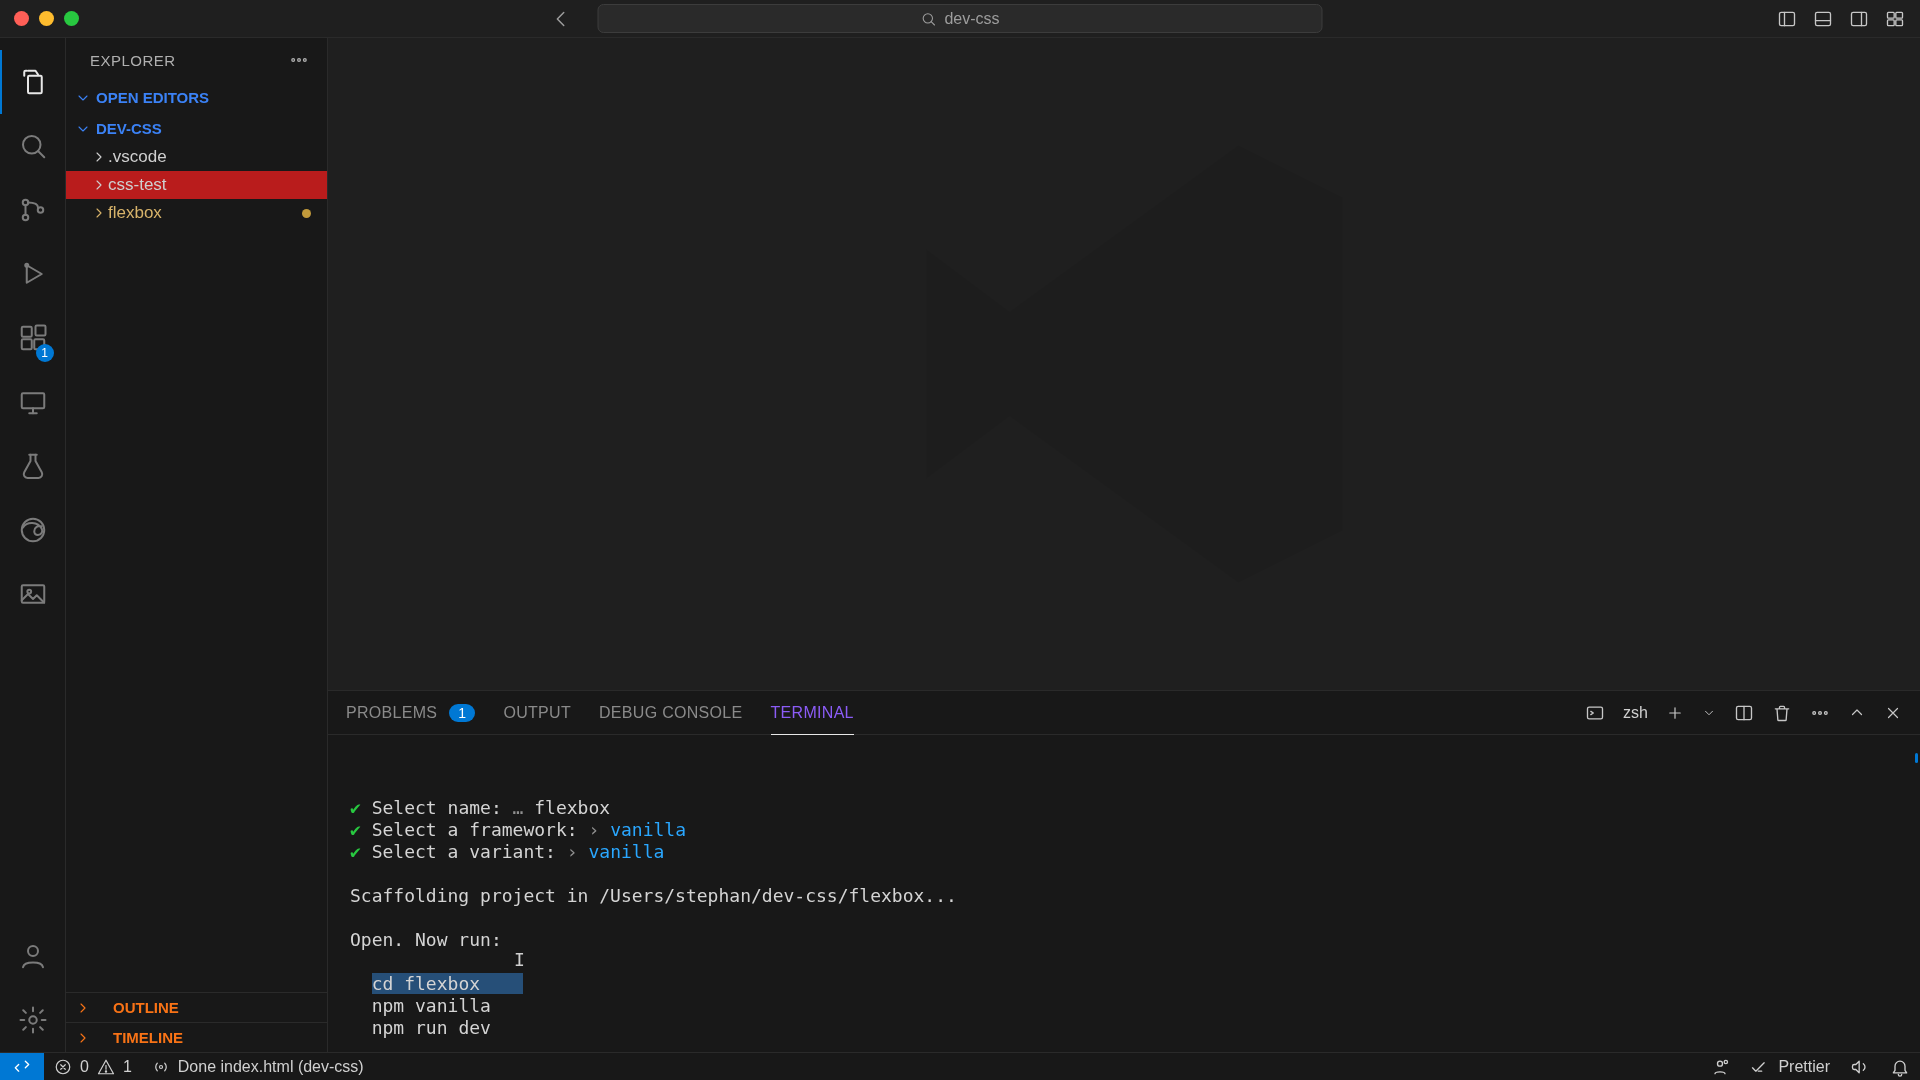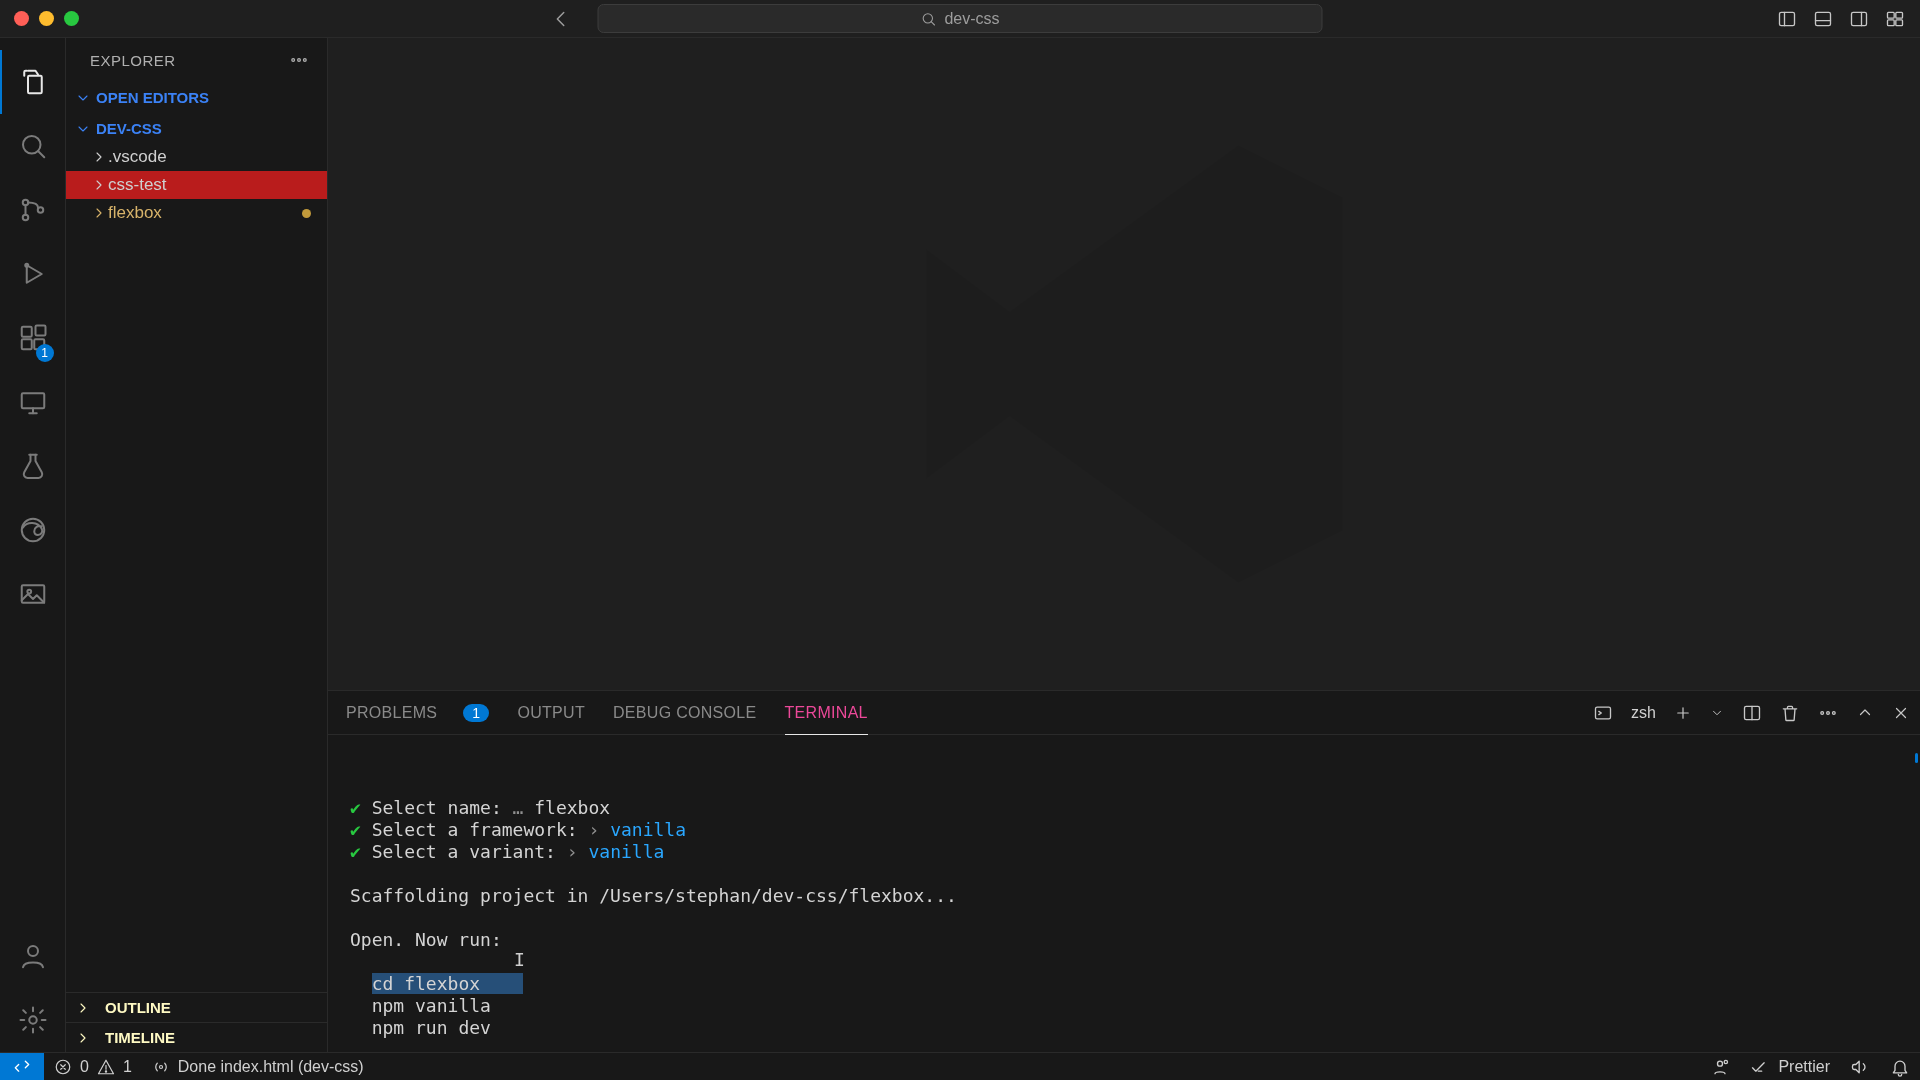--- a/index.html
+++ b/index.html
@@ -31,34 +31,34 @@
   .side-head { height: 44px; display: flex; align-items: center; justify-content: space-between; padding: 0 18px 0 24px; color: #b0b0b0; letter-spacing: .5px; font-size: 15px; gap: 42px; }
   .side-section { padding: 3px 0; }
   .sec-title { display: flex; align-items: center; gap: 4px; padding: 4px 8px; font-weight: 700; font-size: 15px; color: #3b82f6; cursor: pointer; }
   .chev { width: 18px; display:inline-flex; justify-content:center; }
   .tree { padding: 2px 0; }
   .tree-item { display: flex; align-items: center; padding: 4px 8px 4px 24px; color: #cfcfcf; cursor: pointer; position: relative; }
   .tree-item.selected { background: #b91c1c; }
   .tree-item.modified { color: #d7b36a; }
   .tree-item .moddot { position: absolute; right: 16px; width: 9px; height: 9px; border-radius: 50%; background: #c29a3b; }
   .side-spacer { flex: 1; }
-  .collapsed-sec { display: flex; align-items: center; gap: 13px; padding: 6px 8px; border-top: 1px solid #2a2a2a; font-weight: 700; font-size: 15px; color: #fef9c3; cursor: pointer; }
+  .collapsed-sec { display: flex; align-items: center; gap: 21px; padding: 6px 8px; border-top: 1px solid #2a2a2a; font-weight: 700; font-size: 15px; color: #f97316; cursor: pointer; }
   
   .main { flex: 1; display: flex; flex-direction: column; min-width: 0; background: #1f1f1f; }
   .editor { flex: 1; position: relative; background: #1f1f1f; overflow: hidden; }
   .watermark { position: absolute; inset: 0; display: flex; align-items: center; justify-content: center; }
   .watermark svg { opacity: .045; }
   
   .panel { height: 362px; background: #181818; border-top: 1px solid #2a2a2a; display: flex; flex-direction: column; }
   .panel-tabs { height: 44px; display: flex; align-items: center; padding: 0 18px; gap: 28px; border-bottom: 1px solid #2a2a2a; position: relative; }
-  .ptab { color: #8a8a8a; font-size: 16px; letter-spacing: .3px; cursor: pointer; display: flex; align-items: center; gap: 26px; height: 100%; }
-  .ptab.active { color: #ec4899; position: relative; }
+  .ptab { color: #8a8a8a; font-size: 16px; letter-spacing: .3px; cursor: pointer; display: flex; align-items: center; gap: 12px; height: 100%; }
+  .ptab.active { color: #8b5cf6; position: relative; }
   .ptab.active::after { content:""; position:absolute; left:0; right:0; bottom:-1px; height:1px; background:#e7e7e7; }
   .ptab .count { background:#0078d4; color:#fff; border-radius: 12px; font-size: 14px; padding: 1px 9px; }
-  .panel-actions { position: absolute; right: 10px; display: flex; align-items: center; gap: 18px; color: #c7c7c7; }
+  .panel-actions { position: absolute; right: 18px; display: flex; align-items: center; gap: 18px; color: #c7c7c7; }
   .shell-label { font-size: 16px; color: #d0d0d0; }
   .terminal { flex: 1; padding: 18px 22px 8px 22px; font-family: "SF Mono", ui-monospace, Menlo, Consolas, monospace; font-size: 18px; line-height: 22px; color: #d4d4d4; white-space: pre; overflow: hidden; position: relative; }
   .check { color: #28c840; }
   .accent { color: #2aa7ff; }
   .muted { color: #8f8f8f; }
   .sel { background: #264f78; }
   .ibeam { position: absolute; color: #cfcfcf; font-size: 18px; }
   .scroll-ind { position: absolute; right: 2px; top: 18px; width: 3px; height: 10px; background: #0078d4; border-radius: 2px; }
   
   .statusbar { height: 28px; background: #181818; border-top: 1px solid #2a2a2a; display: flex; align-items: center; font-size: 16px; color: #d0d0d0; }

